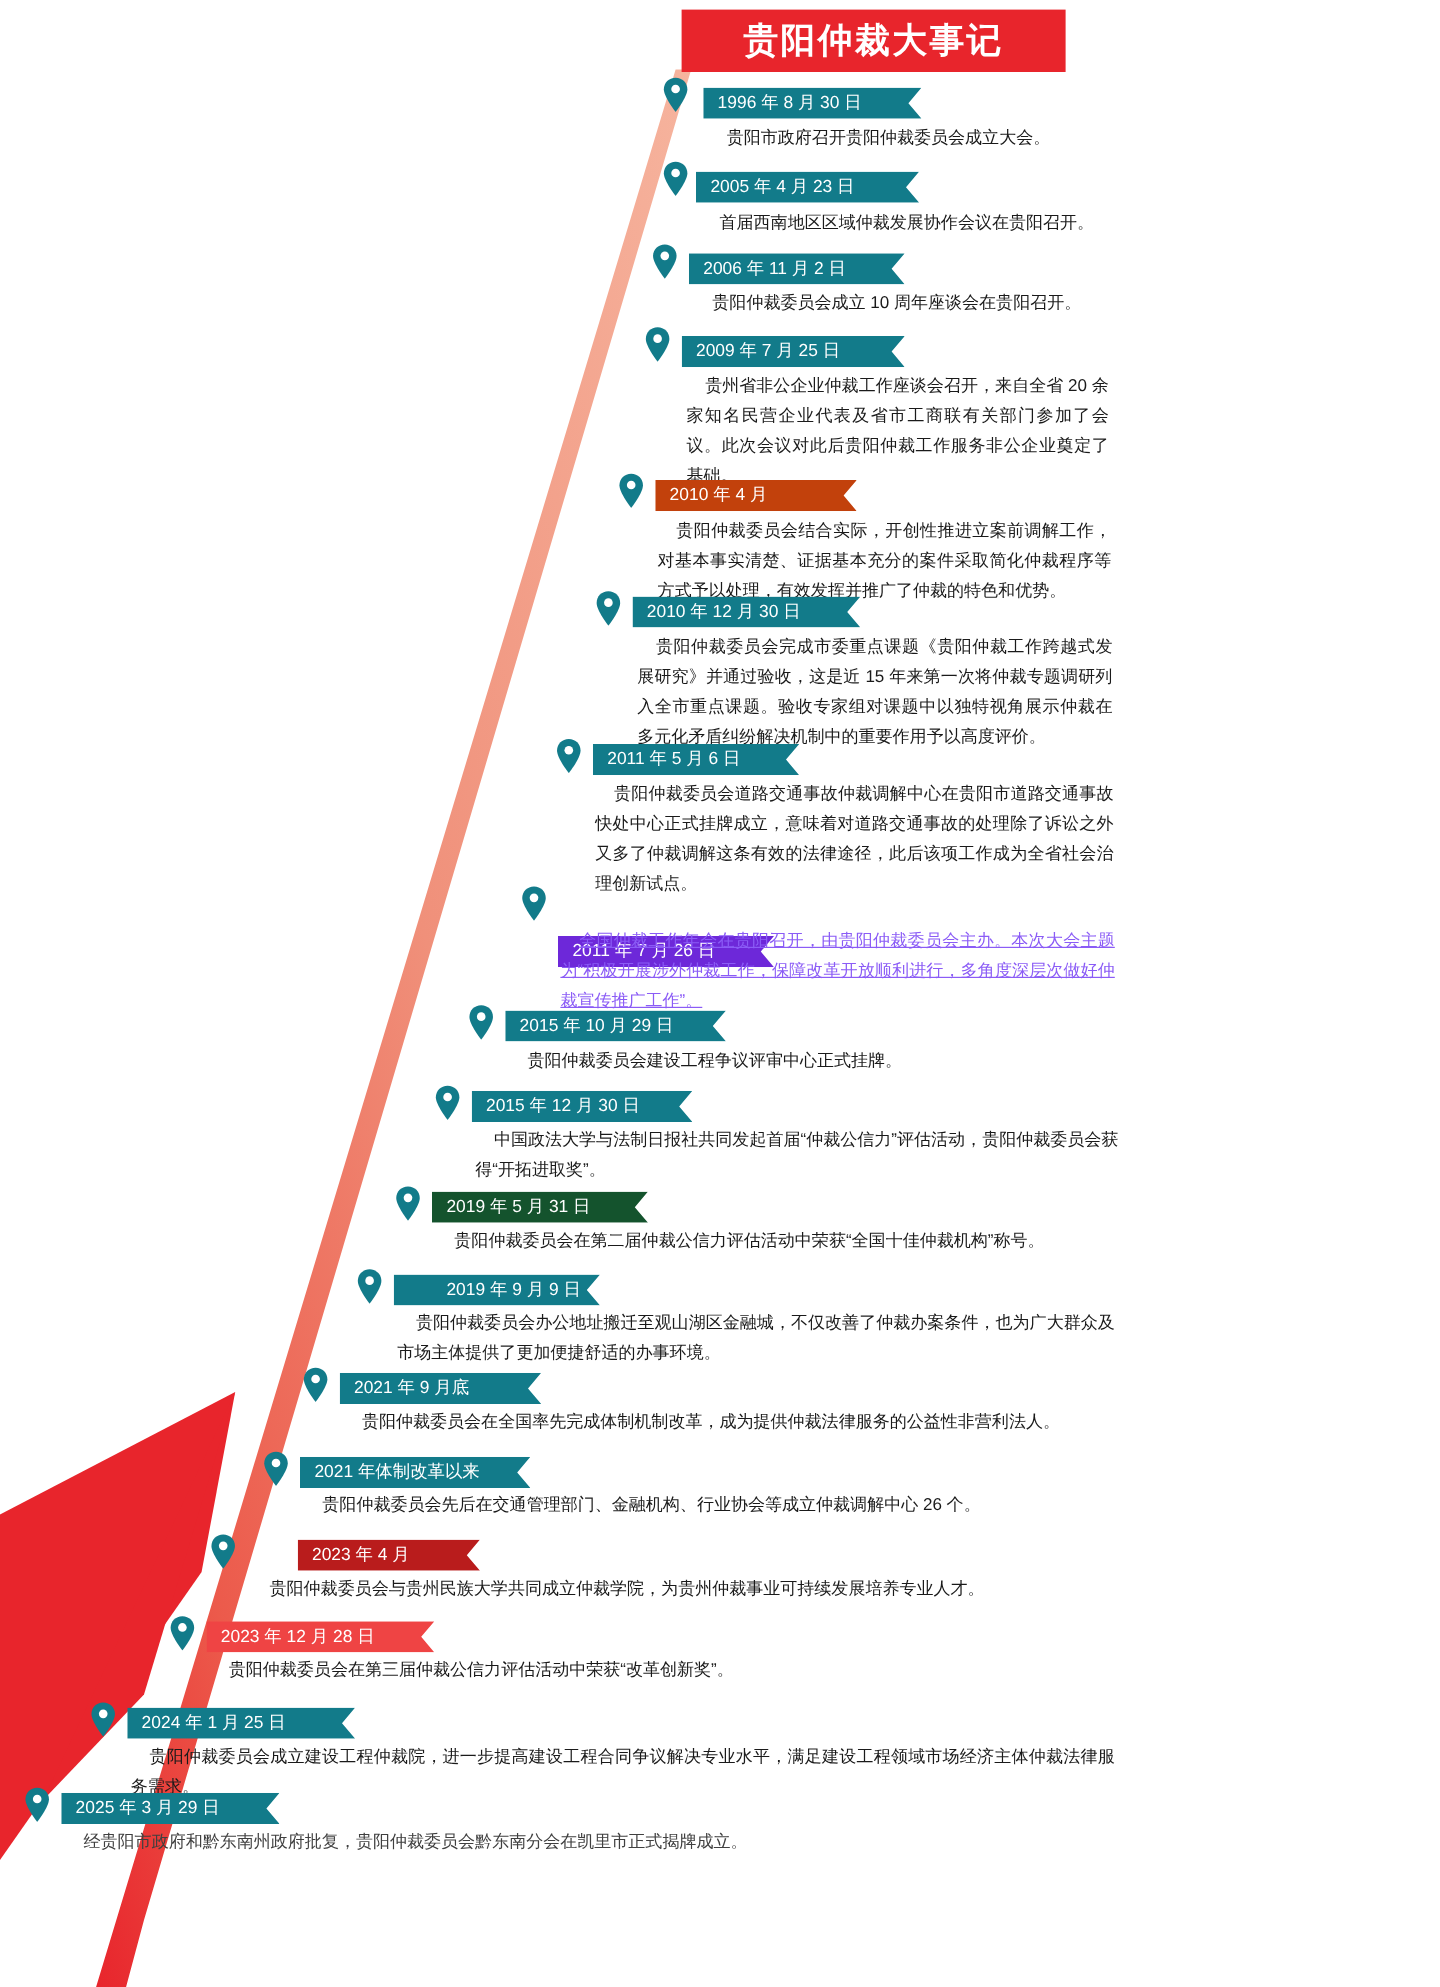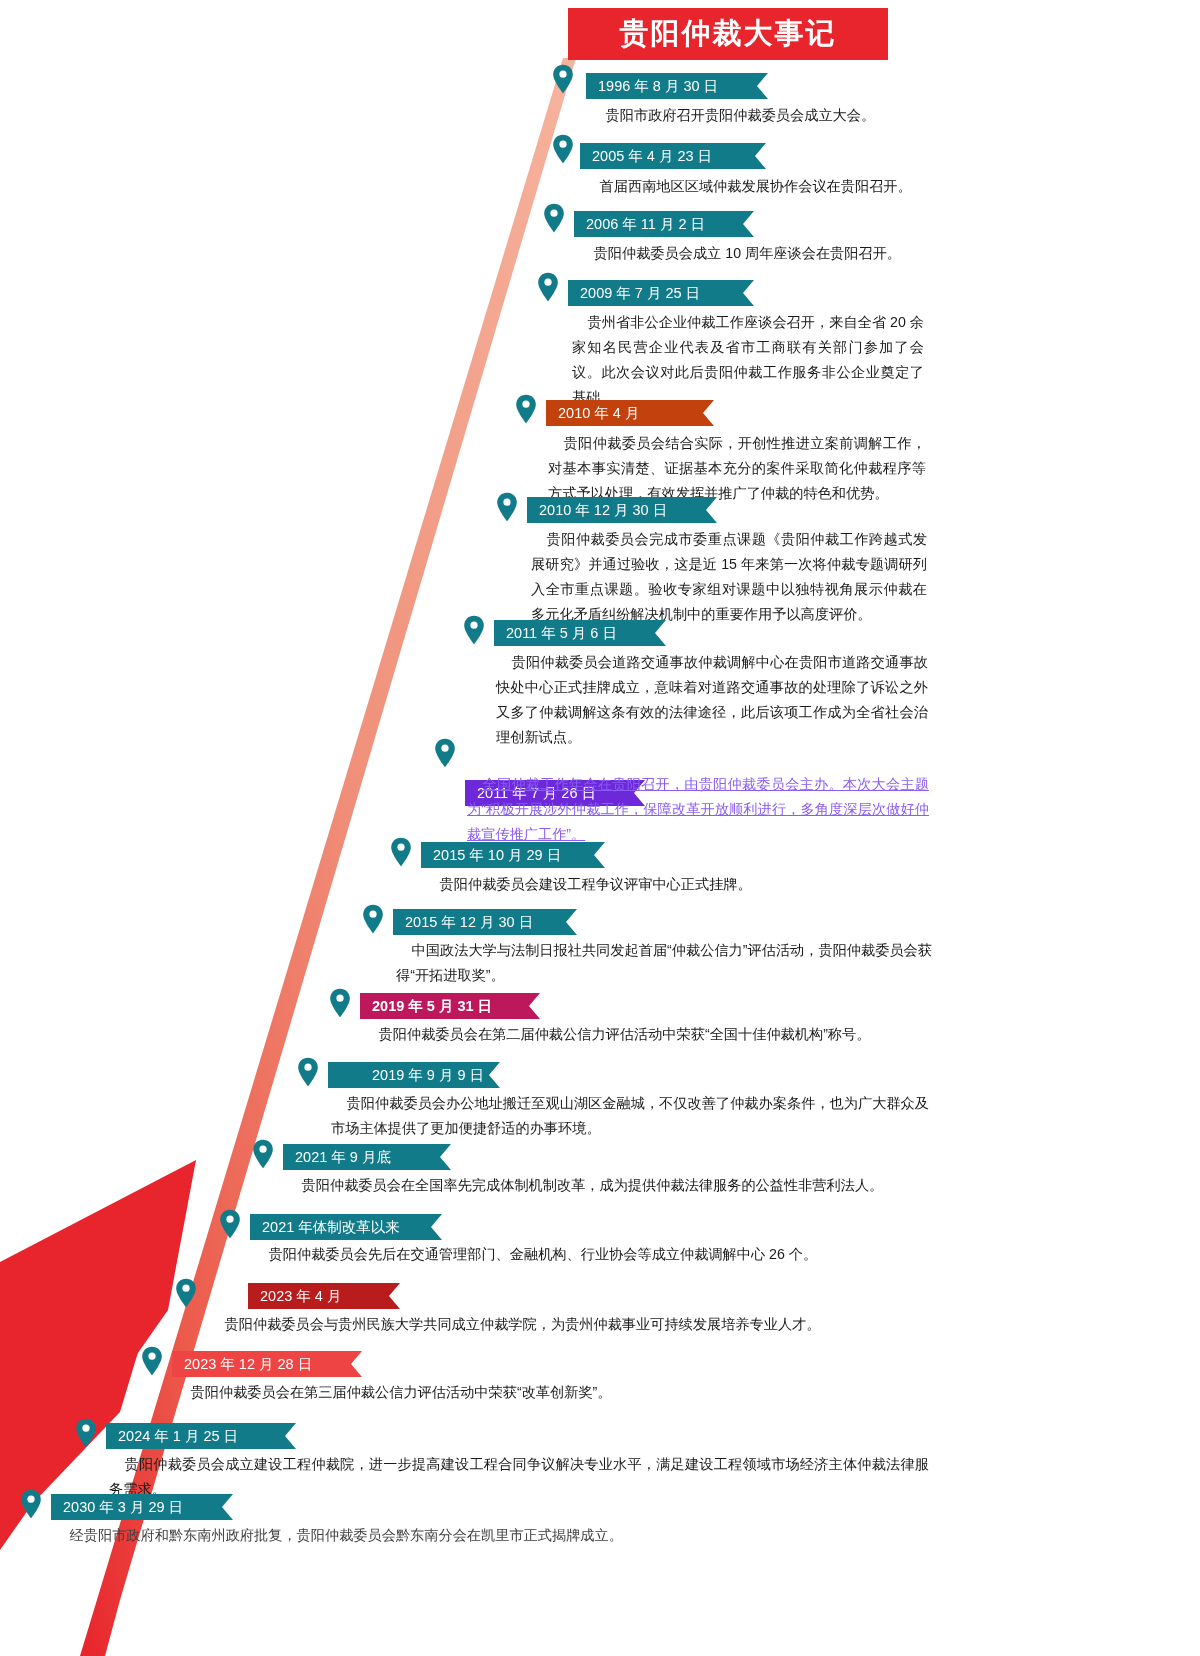--- a/index.html
+++ b/index.html
@@ -188,21 +188,21 @@
   </svg></div>
       <div class="date-flag" style="left: 393px; top: 909px; width: 184px; background: rgb(18, 123, 138);">2015 年 12 月 30 日</div>
       <div class="desc" style="left: 396px; top: 938px; width: 536px; color: rgb(26, 26, 26);">中国政法大学与法制日报社共同发起首届“仲裁公信力”评估活动，贵阳仲裁委员会获得“开拓进取奖”。</div>
     </div>
     <div class="entry" style="left: 0px; top: 0px;">
       <div class="pin" style="left: 329px; top: 988px;">
   <svg viewBox="0 0 22 30" width="22" height="30">
     <path d="M11 0.8 C5.4 0.8 1.2 5 1.2 10.4 C1.2 17 11 29.2 11 29.2 C11 29.2 20.8 17 20.8 10.4 C20.8 5 16.6 0.8 11 0.8 Z" fill="#127b8a"></path>
     <circle cx="11" cy="10.2" r="3.6" fill="#ffffff"></circle>
   </svg></div>
-      <div class="date-flag" style="left: 360px; top: 993px; width: 180px; background: #be185d; font-weight: bold;">2019 年 5 月 31 日</div>
+      <div class="date-flag" style="left: 360px; top: 993px; width: 180px; background: #14532d;">2019 年 5 月 31 日</div>
       <div class="desc" style="left: 363px; top: 1022px; width: 566px; color: rgb(26, 26, 26);">贵阳仲裁委员会在第二届仲裁公信力评估活动中荣获“全国十佳仲裁机构”称号。</div>
     </div>
     <div class="entry" style="left: 0px; top: 0px;">
       <div class="pin" style="left: 297px; top: 1057px;">
   <svg viewBox="0 0 22 30" width="22" height="30">
     <path d="M11 0.8 C5.4 0.8 1.2 5 1.2 10.4 C1.2 17 11 29.2 11 29.2 C11 29.2 20.8 17 20.8 10.4 C20.8 5 16.6 0.8 11 0.8 Z" fill="#127b8a"></path>
     <circle cx="11" cy="10.2" r="3.6" fill="#ffffff"></circle>
   </svg></div>
       <div class="date-flag" style="left: 328px; top: 1062px; width: 172px; background: rgb(18, 123, 138); padding-left: 44px;">2019 年 9 月 9 日</div>
       <div class="desc" style="left: 331px; top: 1091px; width: 598px; color: rgb(26, 26, 26);">贵阳仲裁委员会办公地址搬迁至观山湖区金融城，不仅改善了仲裁办案条件，也为广大群众及市场主体提供了更加便捷舒适的办事环境。</div>
@@ -251,16 +251,16 @@
   </svg></div>
       <div class="date-flag" style="left: 106px; top: 1423px; width: 190px; background: rgb(18, 123, 138);">2024 年 1 月 25 日</div>
       <div class="desc" style="left: 109px; top: 1452px; width: 820px; color: rgb(26, 26, 26);">贵阳仲裁委员会成立建设工程仲裁院，进一步提高建设工程合同争议解决专业水平，满足建设工程领域市场经济主体仲裁法律服务需求。</div>
     </div>
     <div class="entry" style="left: 0px; top: 0px;">
       <div class="pin" style="left: 20px; top: 1489px;">
   <svg viewBox="0 0 22 30" width="22" height="30">
     <path d="M11 0.8 C5.4 0.8 1.2 5 1.2 10.4 C1.2 17 11 29.2 11 29.2 C11 29.2 20.8 17 20.8 10.4 C20.8 5 16.6 0.8 11 0.8 Z" fill="#127b8a"></path>
     <circle cx="11" cy="10.2" r="3.6" fill="#ffffff"></circle>
   </svg></div>
-      <div class="date-flag" style="left: 51px; top: 1494px; width: 182px; background: rgb(18, 123, 138);">2030 年 3 月 29 日</div>
+      <div class="date-flag" style="left: 51px; top: 1494px; width: 182px; background: rgb(18, 123, 138);">2025 年 3 月 29 日</div>
       <div class="desc" style="left: 54px; top: 1523px; width: 880px; color: #404040;">经贵阳市政府和黔东南州政府批复，贵阳仲裁委员会黔东南分会在凯里市正式揭牌成立。</div>
     </div>
   </div>
 
 </body></html>

